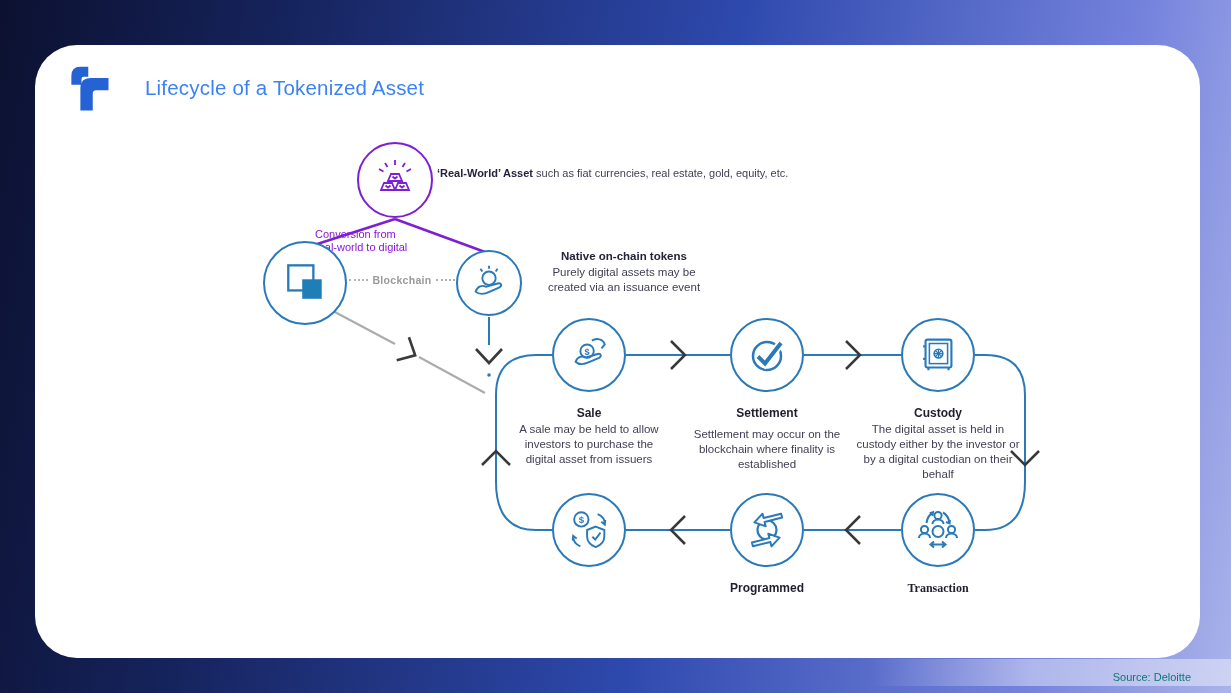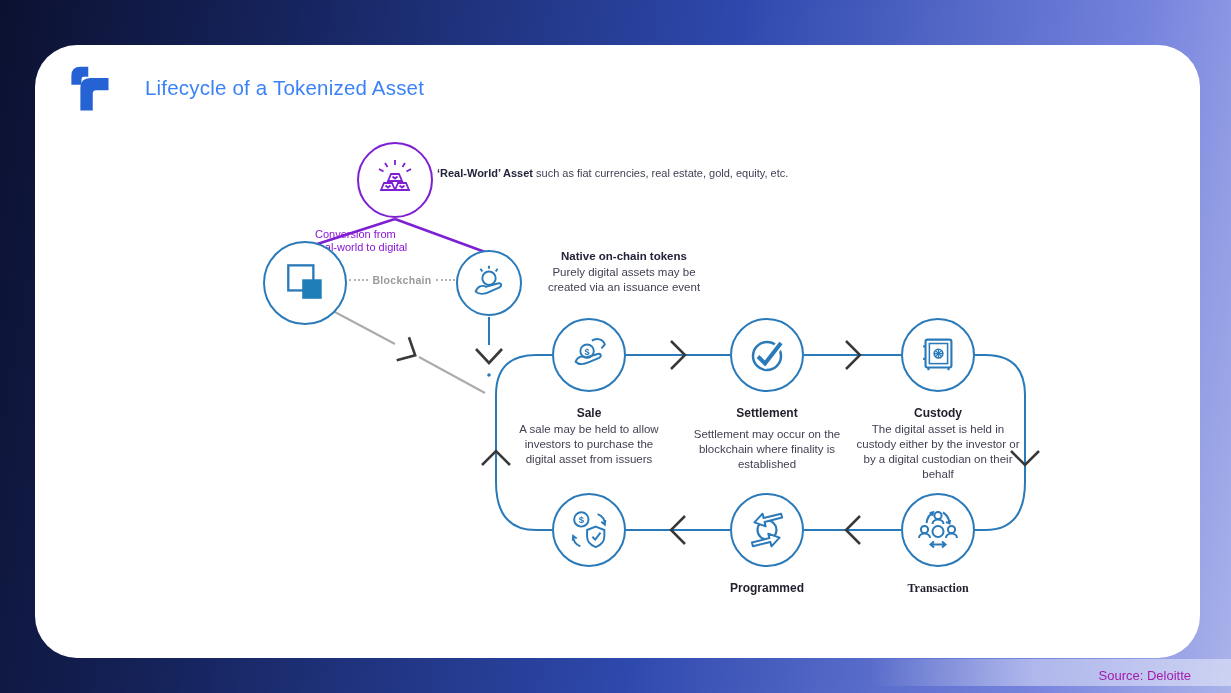--- a/index.html
+++ b/index.html
@@ -37,21 +37,21 @@
   .twin-text { left:60px; top:204px; width:160px; text-align:right; }
   .native-text { left:500px; top:204px; width:178px; text-align:center; }
   .stage-label { position:absolute; text-align:center; font-size:11.5px; line-height:15px; color:#3f3f52; }
   .stage-label .stage-title { font-size:12px; font-weight:bold; color:#1f1f2e; margin-bottom:1px; }
   .overlay { position:absolute; left:0; top:0; pointer-events:none; }
   .source-band {
     position:absolute; right:0; bottom:7px; width:360px; height:27px;
     background:linear-gradient(to right, rgba(255,255,255,0), rgba(255,255,255,0.42) 45%);
   }
   .source-label {
-    position:absolute; right:40px; bottom:10px; font-size:13px; font-weight:500; color:#a21caf;
+    position:absolute; right:40px; bottom:10px; font-size:11px; font-weight:500; color:#0f766e;
   }
 </style>
 </head>
 <body>
 
 <div class="card">
 
   <svg class="logo" viewBox="0 0 48 48">
     <path d="M11 21 V13 Q11 5 19 5 H26 V14 H22 Q20 14 20 16 V21 Z" fill="#2563d4"></path>
     <path d="M19 44 V24 Q19 15 28 15 H44 V26 H33 Q30 26 30 29 V44 Z" fill="#2563d4"></path>

